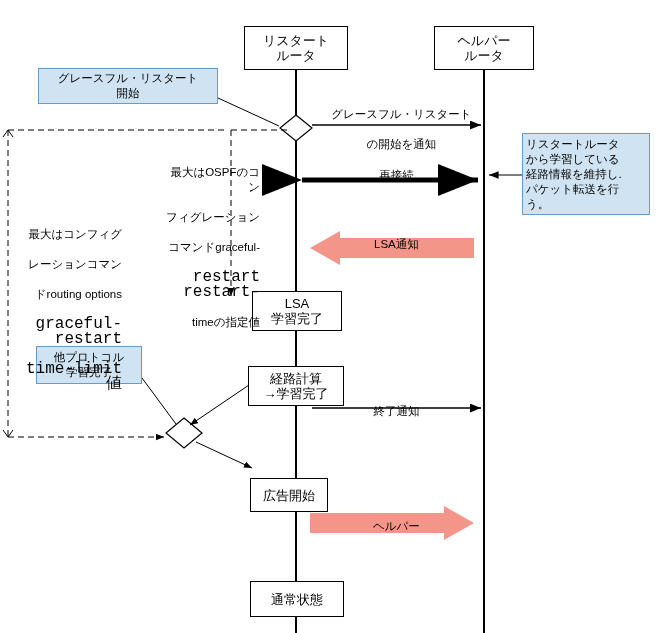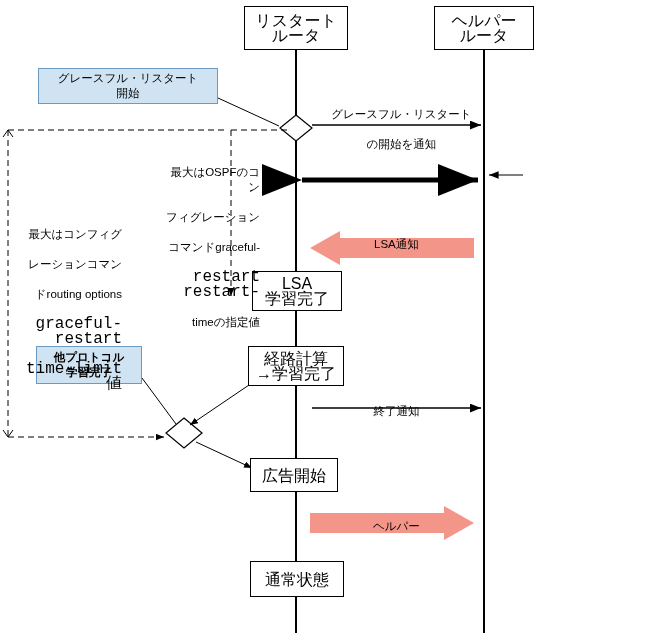--- a/index.html
+++ b/index.html
@@ -26,24 +26,25 @@
   }
   .node {
     position: absolute;
     box-sizing: border-box;
     border: 1px solid #000000;
     background: #ffffff;
     display: flex;
     flex-direction: column;
     align-items: center;
     justify-content: center;
-    font-size: 16px;
+    font-size: 13px;
     line-height: 15px;
     color: #000000;
     text-align: center;
+    margin-top: 20px;
   }
   .note {
     position: absolute;
     box-sizing: border-box;
     border: 1px solid #6b9bc3;
     background: #cfe3f2;
     font-size: 11.5px;
     line-height: 15px;
     color: #000000;
     text-align: center;
@@ -143,49 +144,59 @@
   <div class="node" style="left:434px; top:6px; width:100px; height:44px;">
     <span>ヘルパー</span>
     <span>ルータ</span>
   </div>
 
   <div class="note" style="left:38px; top:68px; width:180px; height:36px;">
     <span>グレースフル・リスタート</span>
     <span>開始</span>
   </div>
 
-
-  <div class="note" style="left:36px; top:346px; width:106px; height:38px;font-weight:bold;">
+  <div class="note left-align" style="left:522px; top:133px; width:128px; height:82px;">
+    <span>リスタートルータ</span>
+    <span>から学習している</span>
+    <span>経路情報を維持し.</span>
+    <span>パケット転送を行</span>
+    <span>う。</span>
+  </div>
+
+  <div class="note" style="left:36px; top:346px; width:106px; height:38px;">
     <span>他プロトコル</span>
     <span>学習完了</span>
   </div>
 
   <div class="node" style="left:252px; top:271px; width:90px; height:40px;">
     <span>LSA</span>
     <span>学習完了</span>
   </div>
 
   <div class="node" style="left:248px; top:346px; width:96px; height:40px;">
     <span>経路計算</span>
     <span>→学習完了</span>
   </div>
 
-  <div class="node" style="left:250px; top:458px; width:88px; height:34px;">
+  <div class="node" style="left:250px; top:458px; width:78px; height:34px;">
     <span>広告開始</span>
   </div>
 
   <div class="node" style="left:250px; top:561px; width:94px; height:36px;">
     <span>通常状態</span>
   </div>
 
   <div class="plain-label" style="left:306px; top:92px; width:178px;">
     <span>グレースフル・リスタート</span><br>
     <span>の開始を通知</span>
   </div>
 
+  <div class="plain-label" style="left:340px; top:153px; width:100px;">
+    <span>再接続</span>
+  </div>
 
   <div class="plain-label" style="left:340px; top:222px; width:100px;">
     <span>LSA通知</span>
   </div>
 
   <div class="plain-label" style="left:340px; top:389px; width:100px;">
     <span>終了通知</span>
   </div>
 
   <div class="plain-label" style="left:340px; top:504px; width:100px;">

